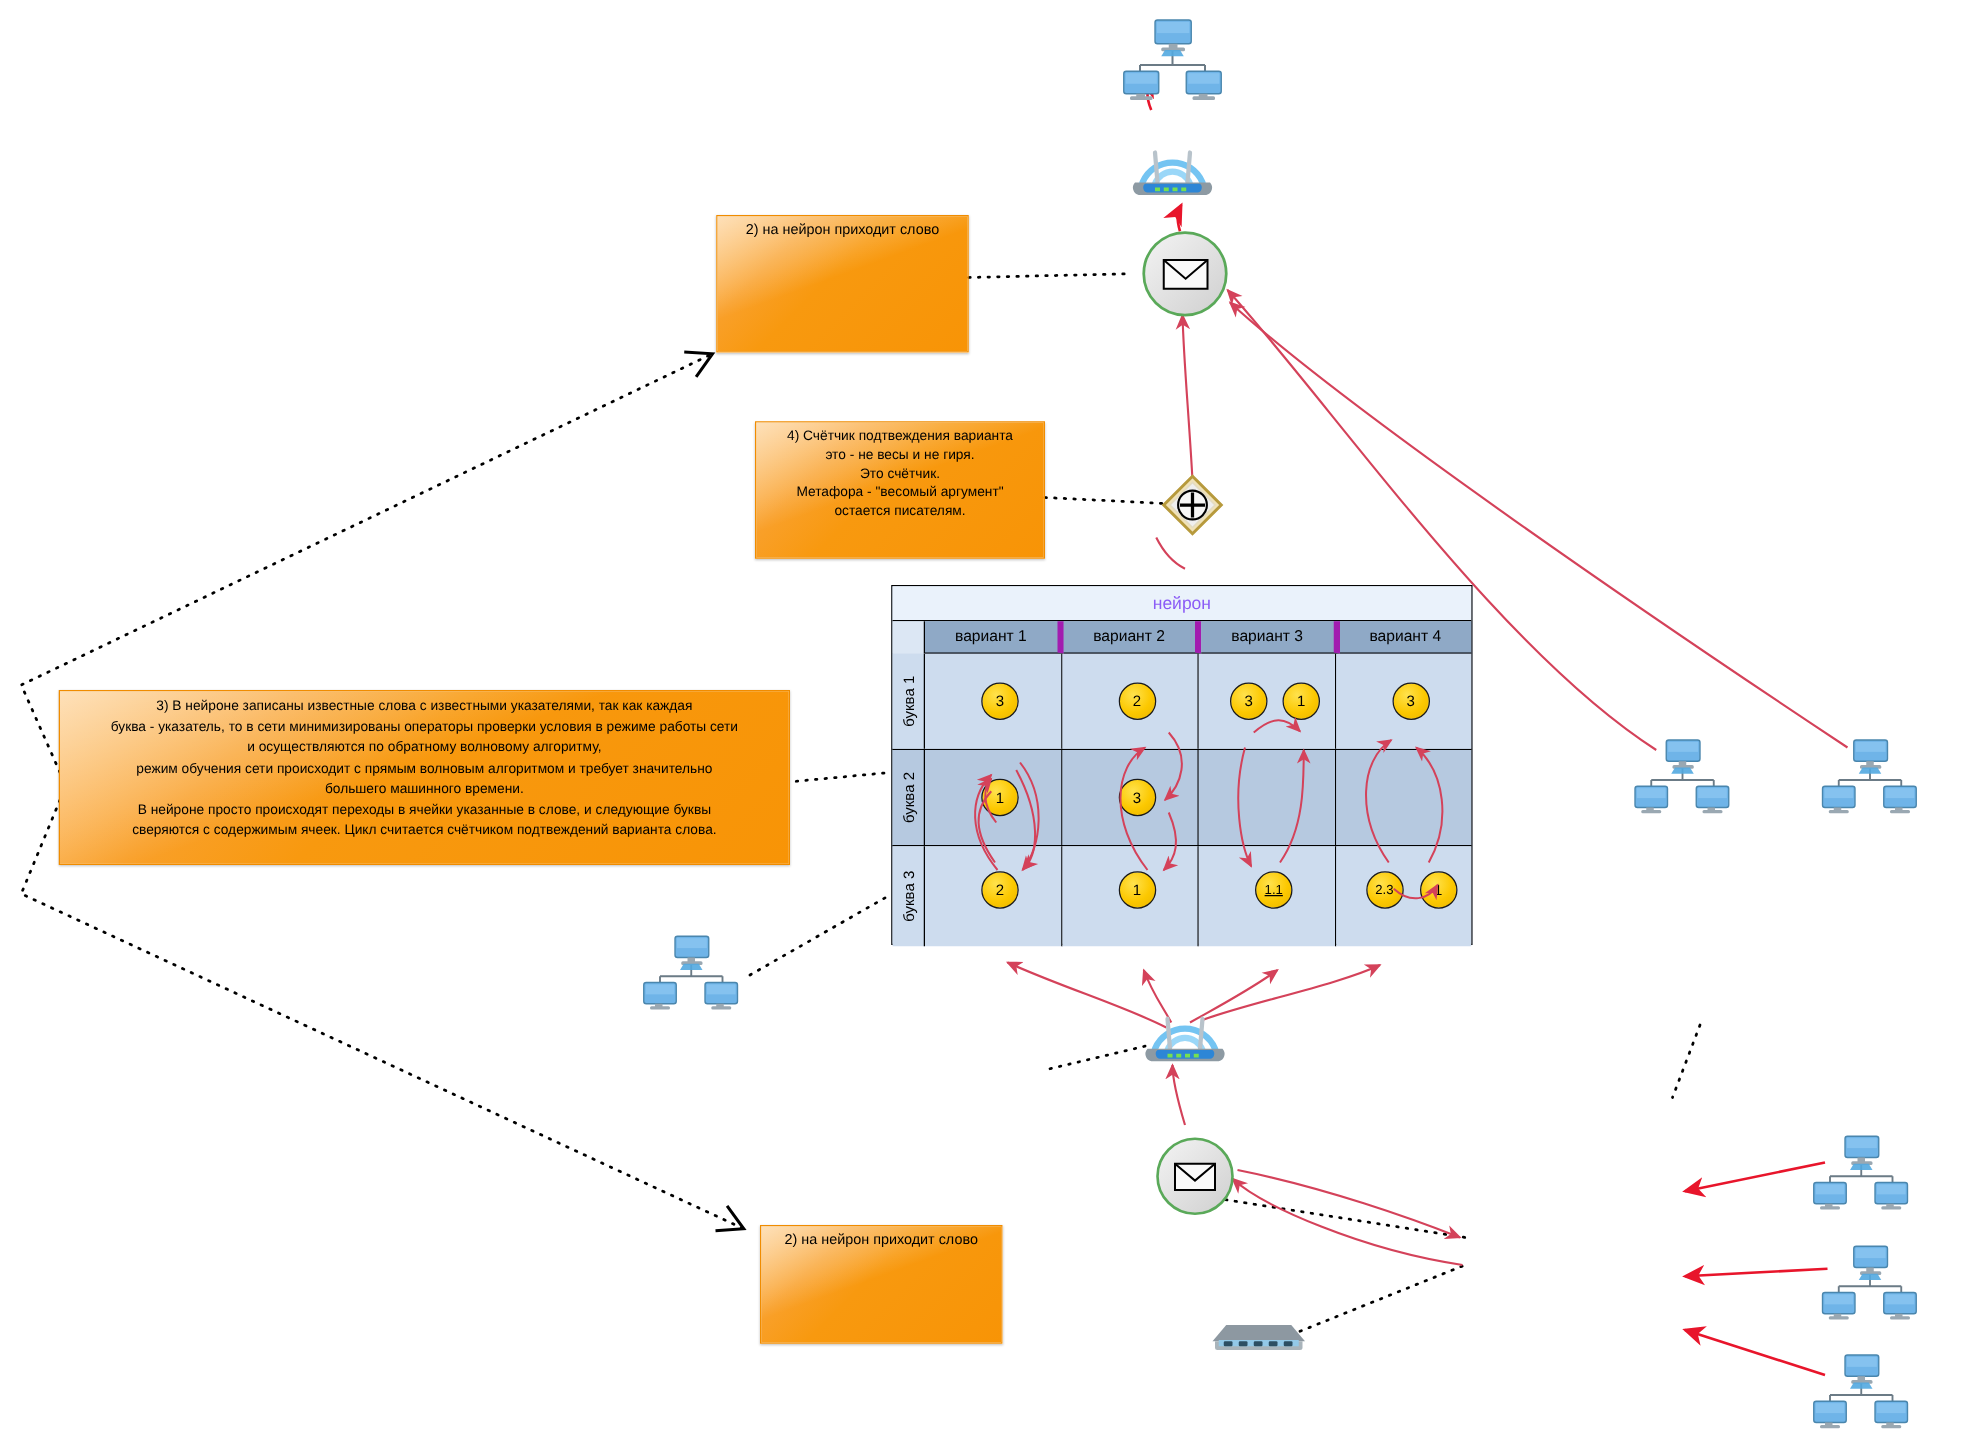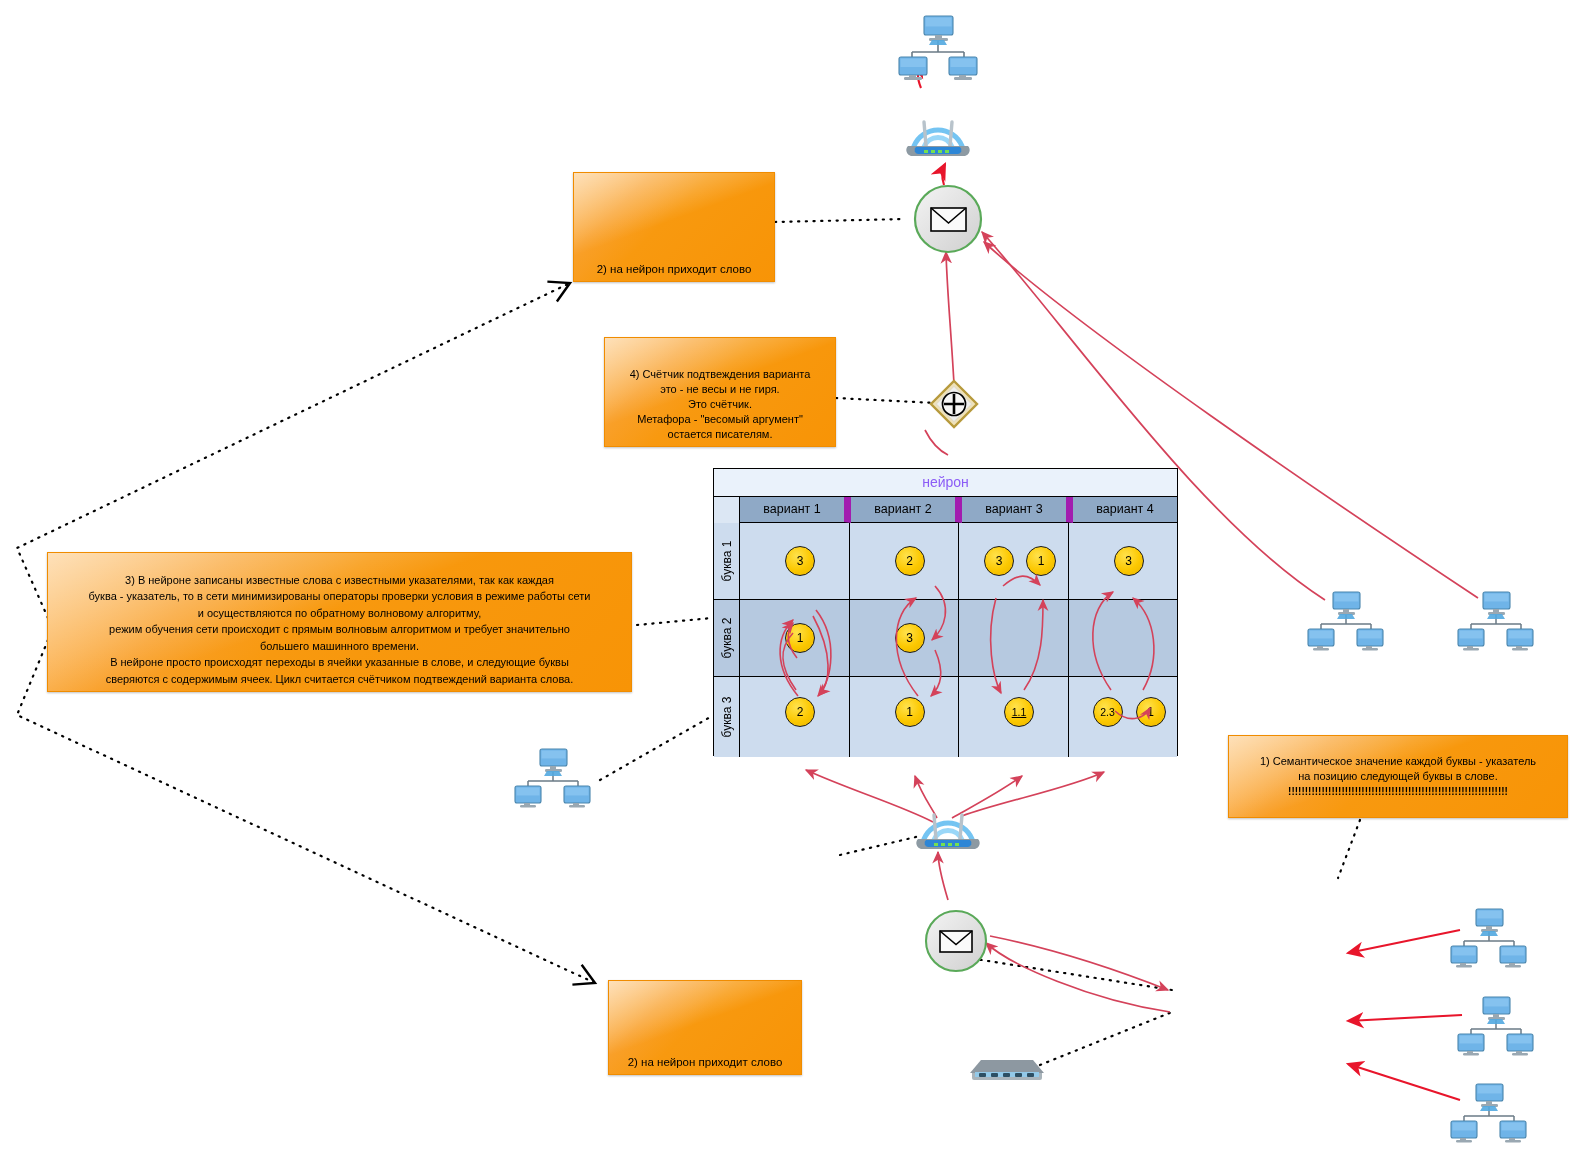--- a/index.html
+++ b/index.html
@@ -9,21 +9,21 @@
   
   .note{
     position:absolute;
     background:linear-gradient(135deg,#fdbb63 0%,#f9a02a 26%,#f8990f 45%,#f89406 100%);
     border:1px solid #f08c00;
     box-shadow:0 1px 2px rgba(0,0,0,.25);
     color:#000;
     font-size:11.5px;
     line-height:15px;
     display:flex;
-    align-items:flex-end;
+    align-items:flex-start;
     justify-content:center;
     text-align:center;
     padding:4px 8px;
     box-sizing:border-box;
   }
   .note .txt{width:100%;}
   .note::after{
     content:"";position:absolute;left:0;top:0;right:0;bottom:0;
     background:linear-gradient(160deg,rgba(255,255,255,.55) 0%,rgba(255,255,255,.18) 32%,rgba(255,255,255,0) 46%);
     pointer-events:none;
@@ -33,21 +33,21 @@
 
   
   .tbl{position:absolute;border:1px solid #000;box-sizing:border-box;background:#cddcee;}
   .tbl-title{
     background:#eaf2fb;border-bottom:1px solid #000;text-align:center;
     font-size:14px;line-height:26px;height:27px;color:#8b5cf6;
   }
   .hdr-row{display:flex;height:26px;}
   .hdr-spacer{width:26px;border-right:1px solid #000;background:#dce7f4;box-sizing:border-box;}
   .hdr-cell{
-    flex:1;background:#8fa9c6;border-right:7px solid #a21caf;border-bottom:1px solid #000;
+    flex:1;background:#8fa9c6;border-right:5px solid #a21caf;border-bottom:1px solid #000;
     font-size:12.5px;line-height:25px;text-align:center;color:#000;box-sizing:border-box;
   }
   .hdr-cell:last-child{border-right:none;}
   .body-row{display:flex;border-bottom:1px solid #000;box-sizing:border-box;}
   .body-row:last-child{border-bottom:none;}
   .rowlab{
     width:26px;border-right:1px solid #000;box-sizing:border-box;
     background:#cddcee;position:relative;
   }
   .rowlab span{
@@ -167,27 +167,20 @@
   <div class="note" style="left:47px;top:552px;width:585px;height:140px;font-size:11px;line-height:16.5px;">
     <div class="txt">3) В нейроне записаны известные слова с известными указателями, так как каждая
 буква - указатель, то в сети минимизированы операторы проверки условия в режиме работы сети
 и осуществляются по обратному волновому алгоритму,
 режим обучения сети происходит с прямым волновым алгоритмом и требует значительно
 большего машинного времени.
 В нейроне просто происходят переходы в ячейки указанные в слове, и следующие буквы
 сверяются с содержимым ячеек. Цикл считается счётчиком подтвеждений варианта слова.</div>
   </div>
 
-  <div class="note" style="left:1228px;top:735px;width:340px;height:83px;font-size:11px;line-height:15px;flex-direction:column;">
-    <div class="txt" style="display:flex;flex-direction:column;align-items:center;">
-      <span>1) Семантическое значение каждой буквы - указатель</span>
-      <span>на позицию следующей буквы в слове.</span>
-      <span class="bangs" style="font-size:10px;">!!!!!!!!!!!!!!!!!!!!!!!!!!!!!!!!!!!!!!!!!!!!!!!!!!!!!!!!!!!!!!!!!!</span>
-    </div>
-  </div>
 
 
   <div class="note" style="left:608px;top:980px;width:194px;height:95px;">
     <div class="txt">2) на нейрон приходит слово</div>
   </div>
 
   <div class="tbl" style="left:713px;top:468px;width:465px;height:288px;">
     <div class="tbl-title">нейрон</div>
     <div class="hdr-row">
       <div class="hdr-spacer"></div>

